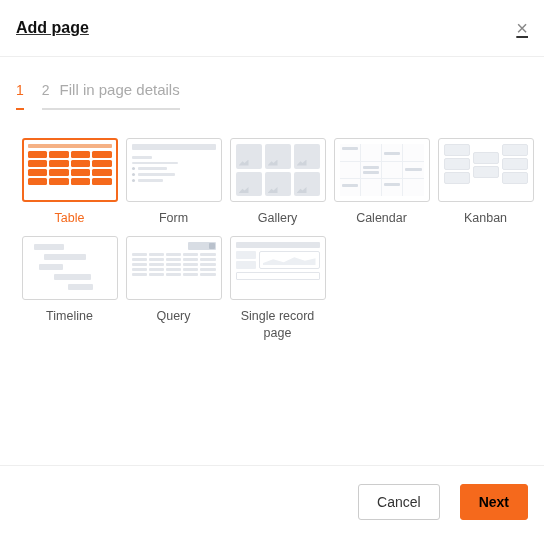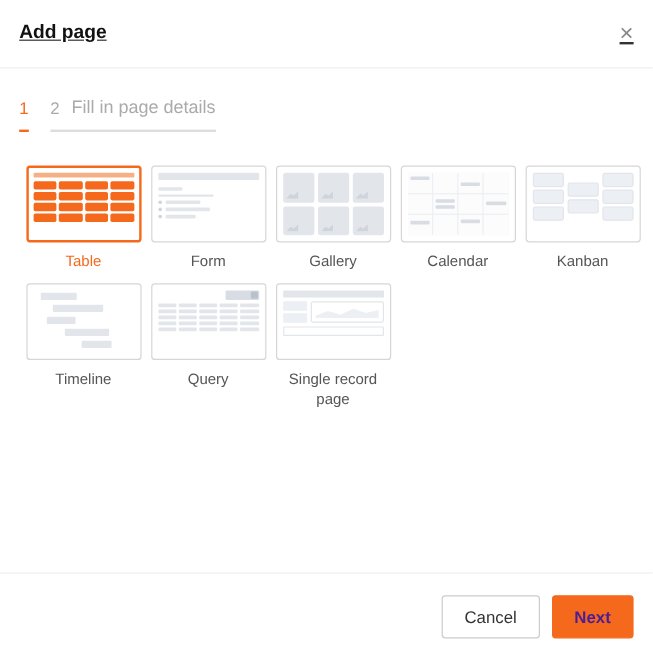--- a/index.html
+++ b/index.html
@@ -142,24 +142,24 @@
   .sr{display:flex;flex-direction:column;gap:3px;}
   .sr-top{height:6px;background:#e2e5ea;border-radius:1px;}
   .sr-mid{display:flex;gap:3px;}
   .sr-chart{flex:1;height:18px;background:#fff;border:1px solid #e2e5ea;border-radius:2px;position:relative;}
   .sr-chart::after{content:"";position:absolute;left:3px;right:3px;bottom:3px;height:10px;background:#eceff3;clip-path:polygon(0 80%,20% 40%,40% 70%,60% 20%,80% 55%,100% 30%,100% 100%,0 100%);} 
   .sr-side{width:20px;height:18px;display:flex;flex-direction:column;gap:2px;}
   .sr-side .s{flex:1;background:#eceff3;border-radius:1px;}
   .sr-bot{height:8px;border:1px solid #e2e5ea;border-radius:1px;}
 
   
-  .footer{position:absolute;bottom:0;left:0;right:0;padding:18px 16px;display:flex;justify-content:flex-end;gap:10px;border-top:1px solid #eee;}
+  .footer{position:absolute;bottom:12px;left:0;right:0;padding:18px 16px;display:flex;justify-content:flex-end;gap:20px;border-top:1px solid #eee;}
   .btn{font-size:14px;padding:9px 18px;border-radius:3px;cursor:pointer;}
   .btn-cancel{background:#fff;border:1px solid #ccc;color:#333;}
-  .btn-primary{background:#f5691c;border:1px solid #f5691c;color:#4c1d95;font-weight:600;}
+  .btn-primary{background:#f5691c;border:1px solid #f5691c;color:#000000;font-weight:600;}
 </style>
 </head>
 <body>
 
 <div class="header">
   <h1>Add page</h1>
   <span class="close">×</span>
 </div>
 
 <div class="steps">

